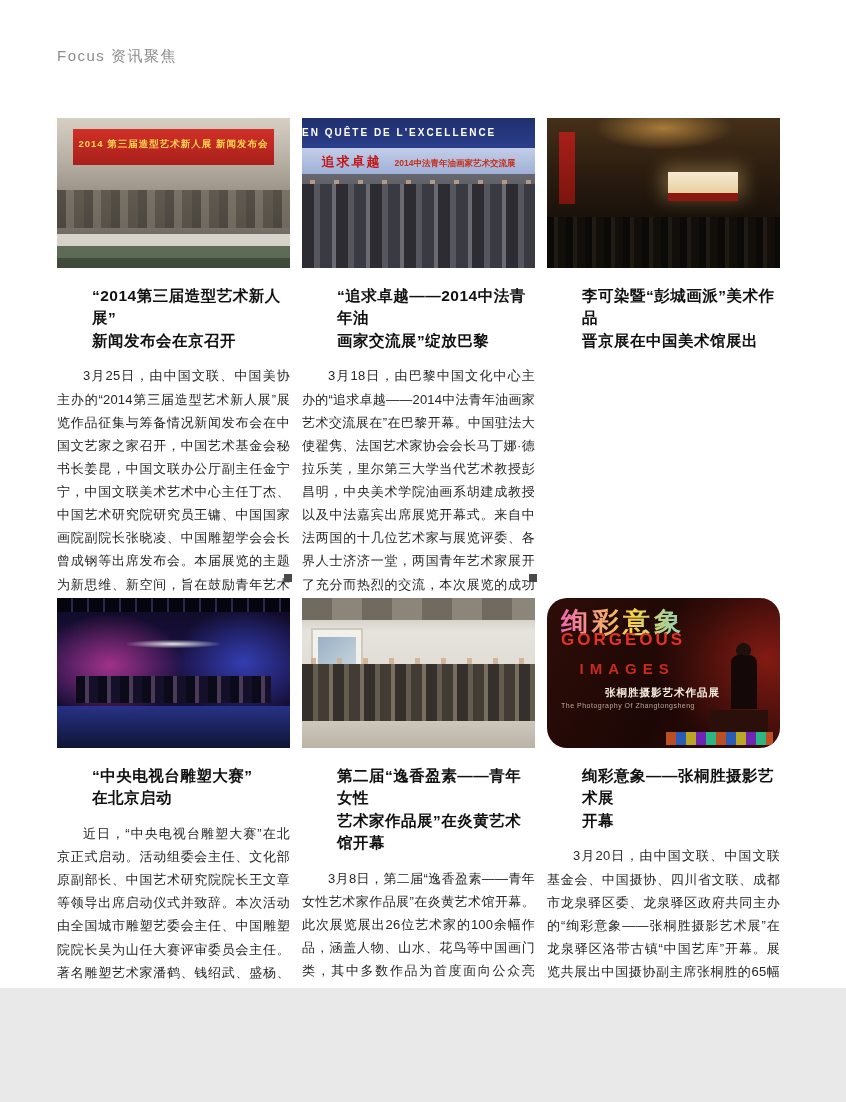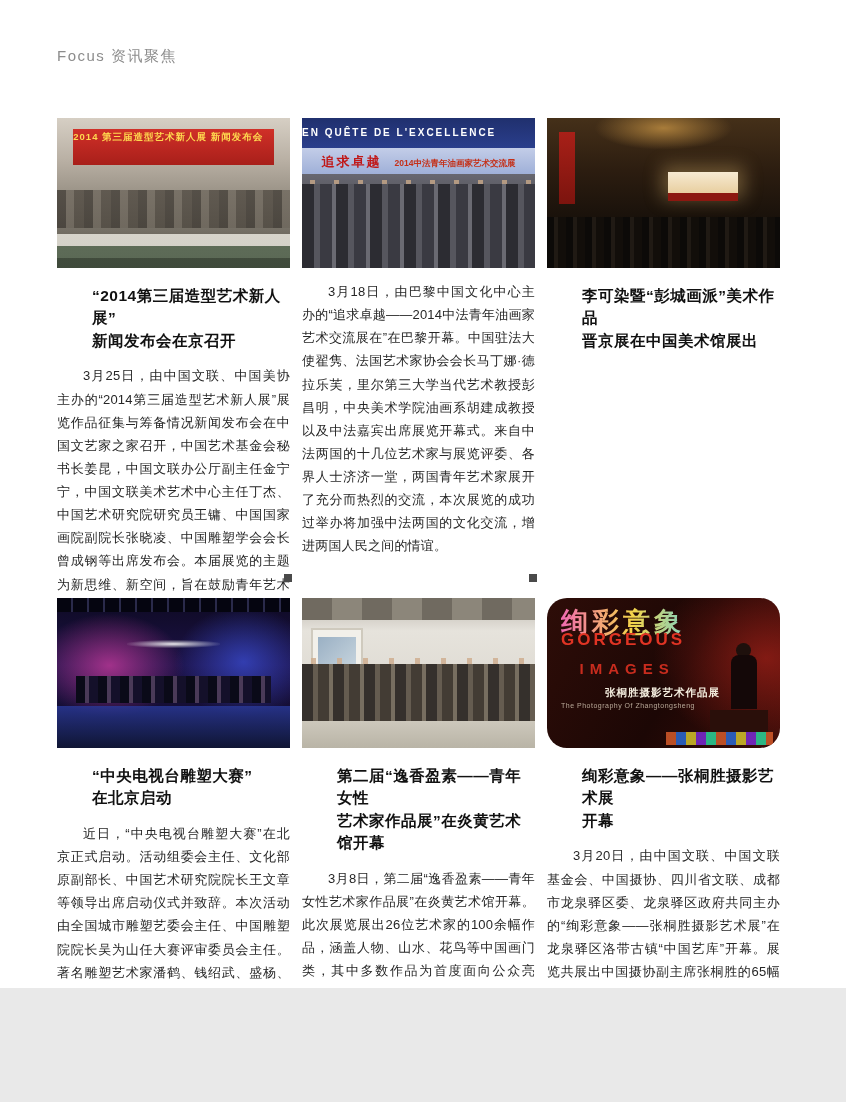--- a/index.html
+++ b/index.html
@@ -37,22 +37,22 @@
   }
   .page-footer .num { font-weight:bold; }
   .page-footer .zh { font-weight:bold; }
   .page-footer .en { color:#222; }
 
   
   .p1 { background:linear-gradient(180deg,#d6cfc4 0%,#b9b0a4 28%,#938c80 55%,#6f6a60 78%,#47463e 100%); }
   .p1 .banner {
     position:absolute; left:7%; top:11px; width:86%; height:36px;
     background:linear-gradient(180deg,#d03028,#a81f1a); color:#ffd94f;
-    font-size:9.5px; font-weight:bold; line-height:1.6;
-    padding-top:0; letter-spacing:1px;
+    font-size:9.5px; font-weight:bold; text-align:center; line-height:1.6;
+    padding-top:7px; letter-spacing:1px;
   }
   .p1 .crowd { position:absolute; left:0; top:72px; width:100%; height:38px;
     background:repeating-linear-gradient(90deg,#3d3832 0 9px,#6d665c 9px 17px,#4c463e 17px 27px); opacity:.75; }
   .p1 .tables { position:absolute; left:0; bottom:0; width:100%; height:34px;
     background:linear-gradient(180deg,#e9e6dd 0 35%,#5d6e58 35% 70%,#3d4a3a 70% 100%); opacity:.85; }
 
   
   .p2 { background:linear-gradient(180deg,#8d8d95 0%,#55555e 55%,#33333a 100%); }
   .p2 .band-top {
     position:absolute; left:0; top:0; width:100%; height:30px;
@@ -159,20 +159,22 @@
 
     <div class="article">
       <div class="photo p2">
         <div class="band-top">EN QUÊTE DE L'EXCELLENCE</div>
         <div class="band-sub">
           <span class="seal">追求卓越</span><span class="subt">2014中法青年油画家艺术交流展</span>
         </div>
         <div class="faces"></div>
         <div class="people"></div>
       </div>
+      <div class="art-title">“追求卓越——2014中法青年油
+画家交流展”绽放巴黎</div>
       <div class="art-body">3月18日，由巴黎中国文化中心主办的“追求卓越——2014中法青年油画家艺术交流展在”在巴黎开幕。中国驻法大使翟隽、法国艺术家协会会长马丁娜·德拉乐芙，里尔第三大学当代艺术教授彭昌明，中央美术学院油画系胡建成教授以及中法嘉宾出席展览开幕式。来自中法两国的十几位艺术家与展览评委、各界人士济济一堂，两国青年艺术家展开了充分而热烈的交流，本次展览的成功过举办将加强中法两国的文化交流，增进两国人民之间的情谊。</div>
     </div>
 
     <div class="article">
       <div class="photo p3">
         <div class="glow"></div>
         <div class="red-banner"></div>
         <div class="stage"></div>
         <div class="stage-red"></div>
         <div class="audience"></div>

